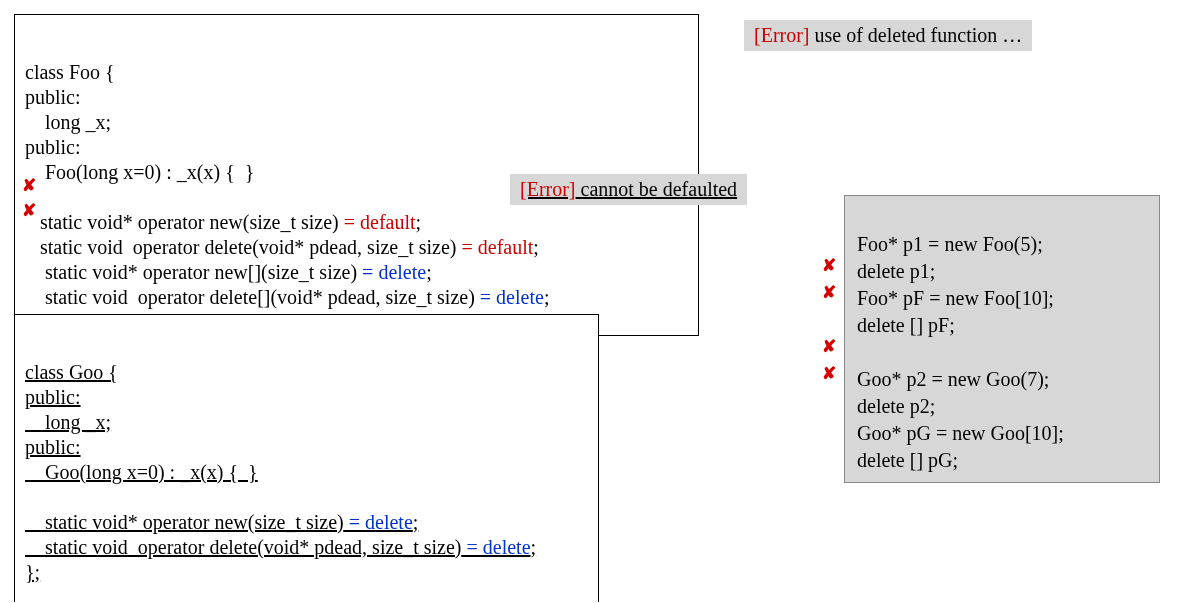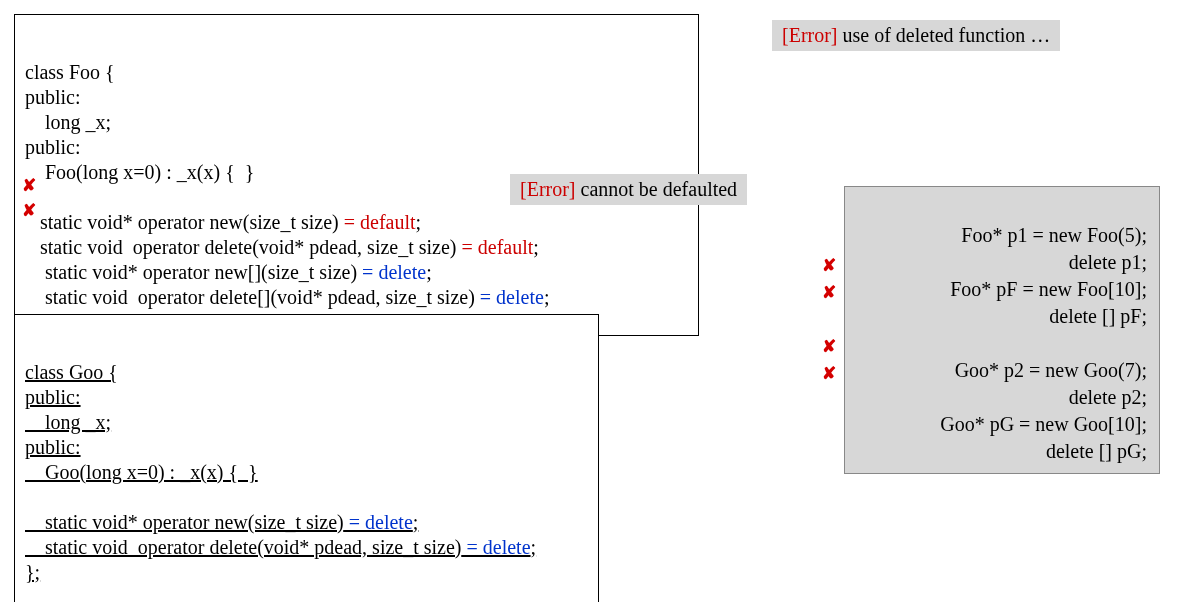--- a/index.html
+++ b/index.html
@@ -42,58 +42,58 @@
     position: absolute;
     color: #d40000;
     font-weight: bold;
     font-family: Arial, sans-serif;
     font-size: 17px;
   }
 </style>
 </head>
 <body>
 
-<div class="errbox" style="left:772px; top:20px;">
+<div class="errbox" style="left:744px; top:20px;">
   <span class="red">[Error]</span><span> use of deleted function …</span>
 </div>
 
 <div class="box" style="left:14px; top:14px; width:663px; height:280px;">
 <span>class Foo {</span>
 <span>public:</span>
 <span>    long _x;</span>
 <span>public:</span>
 <span>    Foo(long x=0) : _x(x) {  }</span>
 <span></span>
 <span>   static void* operator new(size_t size)</span><span class="red"> = default</span><span>;</span>
 <span>   static void  operator delete(void* pdead, size_t size)</span><span class="red"> = default</span><span>;</span>
 <span>    static void* operator new[](size_t size)</span><span class="blue"> = delete</span><span>;</span>
 <span>    static void  operator delete[](void* pdead, size_t size)</span><span class="blue"> = delete</span><span>;</span>
 <span>};</span>
 </div>
 
 <span class="xmark" style="left:22px; top:175px;">✘</span>
 <span class="xmark" style="left:22px; top:200px;">✘</span>
 
-<div class="errbox" style="left:510px; top:174px;">
+<div class="errbox" style="left:510px; top:174px;text-decoration:underline;">
   <span class="red">[Error]</span><span> cannot be defaulted</span>
 </div>
 
 <div class="box" style="left:14px; top:314px; width:563px; height:247px; border-bottom:none;text-decoration:underline;">
 <span>class Goo {</span>
 <span>public:</span>
 <span>    long _x;</span>
 <span>public:</span>
 <span>    Goo(long x=0) : _x(x) {  }</span>
 <span></span>
 <span>    static void* operator new(size_t size)</span><span class="blue"> = delete</span><span>;</span>
 <span>    static void  operator delete(void* pdead, size_t size)</span><span class="blue"> = delete</span><span>;</span>
 <span>};</span>
 </div>
 
-<div class="graybox" style="left:844px; top:186px; width:290px;text-align:right;">
+<div class="graybox" style="left:844px; top:195px; width:290px;">
 <span>Foo* p1 = new Foo(5);</span>
 <span>delete p1;</span>
 <span>Foo* pF = new Foo[10];</span>
 <span>delete [] pF;</span>
 <span></span>
 <span>Goo* p2 = new Goo(7);</span>
 <span>delete p2;</span>
 <span>Goo* pG = new Goo[10];</span>
 <span>delete [] pG;</span>
 </div>

